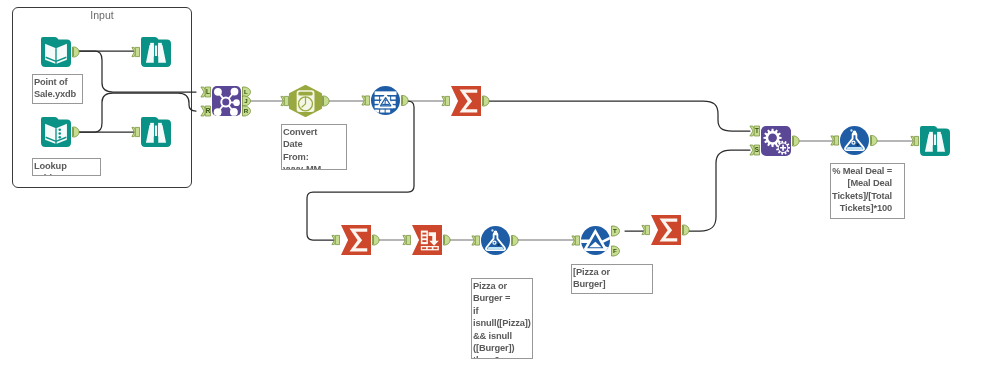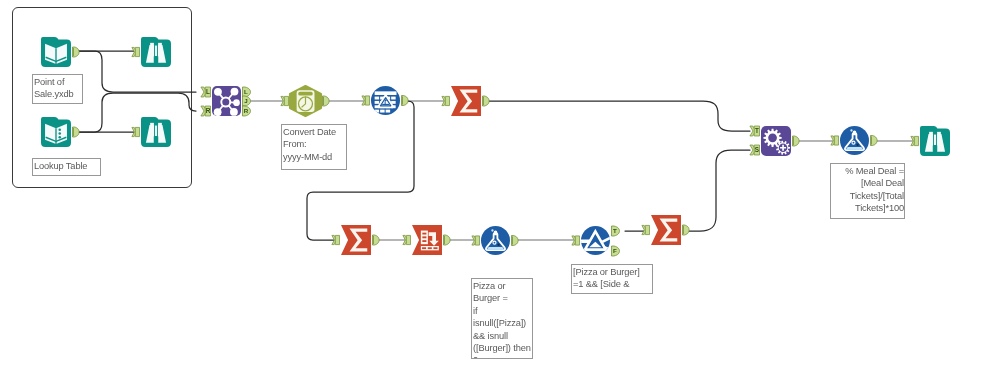--- a/index.html
+++ b/index.html
@@ -1,32 +1,33 @@
 <!DOCTYPE html>
 <html><head>
 <meta charset="utf-8">
 <style>
   html,body{margin:0;padding:0;background:#fff;}
   body{width:999px;height:376px;font-family:"Liberation Sans",sans-serif;overflow:hidden;}
   #canvas{position:relative;width:999px;height:376px;background:#fff;}
   .note{-webkit-font-smoothing:antialiased;}
   svg.layer{position:absolute;left:0;top:0;width:999px;height:376px;overflow:visible;}
   .note{position:absolute;border:1px solid #989898;background:#fff;color:#5a5a5a;
-        font-weight:normal;font-size:9.3px;line-height:12.4px;padding:1px 0 0 1px;
+        font-weight:bold;font-size:9.3px;line-height:12.4px;padding:1px 12px 0 1px;
         box-sizing:border-box;white-space:pre-line;letter-spacing:-0.15px;overflow:hidden;}
   #container{position:absolute;left:12px;top:7px;width:180px;height:181px;
         border:1.4px solid #3a3a3a;border-radius:6px;box-sizing:border-box;background:transparent;}
   #container-title{position:absolute;left:12px;top:9px;width:180px;text-align:center;
         font-size:10.5px;line-height:12px;color:#6a6a6a;font-weight:normal;}
 </style>
 </head>
 <body>
 
 <div id="canvas">
   <div id="container"></div>
+  <div id="container-title">Input</div>
   <svg class="layer" id="wires-layer" viewBox="0 0 999 376">
       <g>
         <path d="M 76,51 L 136,51" fill="none" stroke="#2b2b2b" stroke-width="1.25" stroke-linecap="round"></path>
       </g>
       <g>
         <path d="M 76,51 L 95,51 C 101,51 102,55 102,60 L 102,83 C 102,89 106,92 113,92 L 196,92" fill="none" stroke="#2b2b2b" stroke-width="1.25" stroke-linecap="round"></path>
       </g>
       <g>
         <path d="M 76,132 L 136,132" fill="none" stroke="#2b2b2b" stroke-width="1.25" stroke-linecap="round"></path>
       </g>

